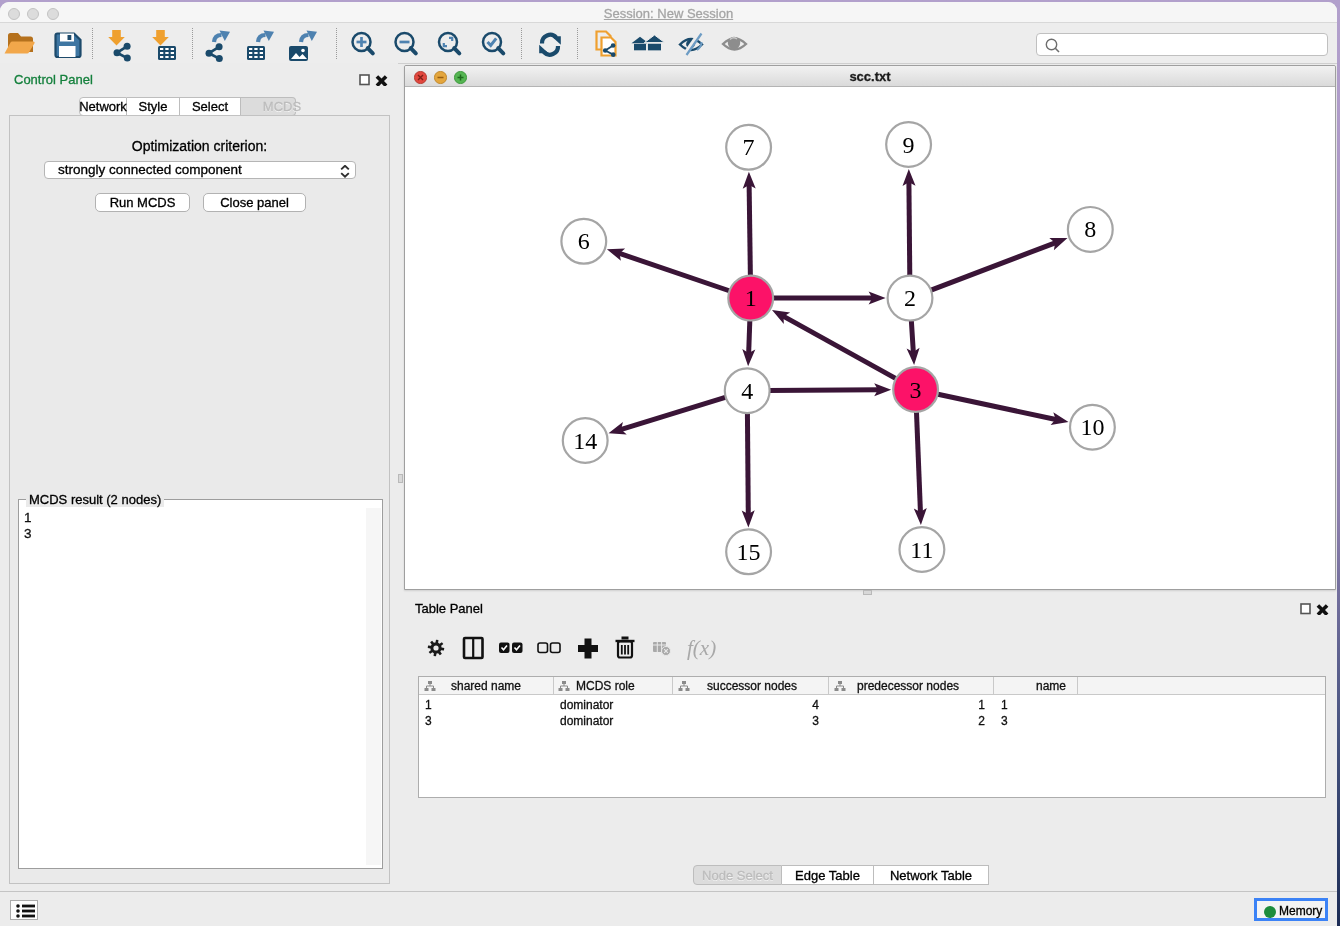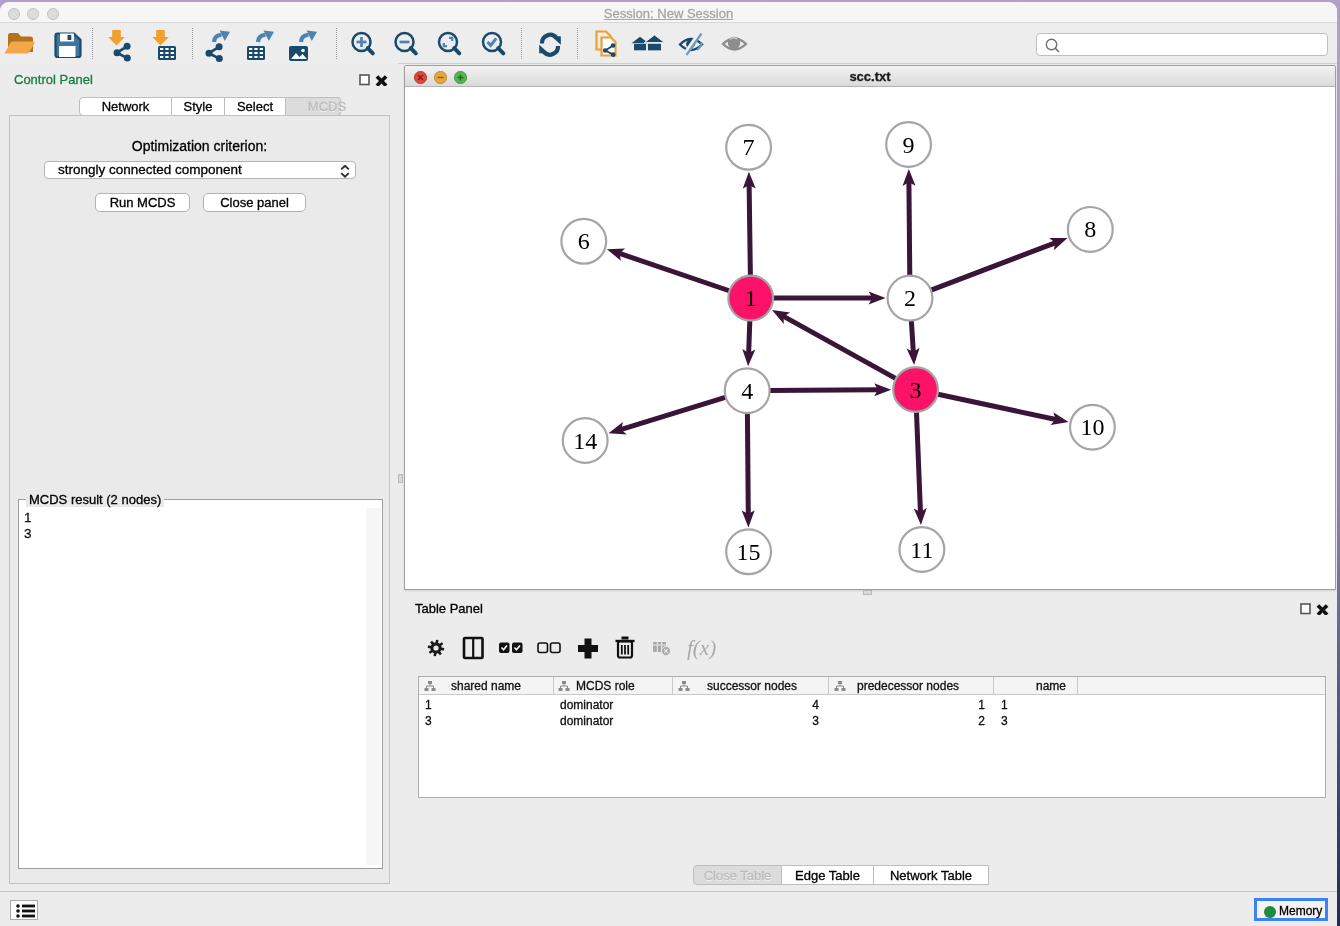--- a/index.html
+++ b/index.html
@@ -201,21 +201,21 @@
       </div>
   </div>
 
   <div id="cpanel">
     <div id="cp-title">Control Panel</div>
     <svg class="winbtn" style="left:359px;top:11px" width="30" height="12" viewBox="0 0 30 12">
 <rect x="1" y="1" width="9" height="9.5" fill="#fff" stroke="#555" stroke-width="1.6"></rect>
 <path d="M19.2,1.2 l3.3,3.4 l3.3,-3.4 l2.6,2.6 l-3.4,3.3 l3.4,3.3 l-2.6,2.6 l-3.3,-3.4 l-3.3,3.4 l-2.6,-2.6 l3.4,-3.3 l-3.4,-3.3 z" fill="#111"></path>
 </svg>
     <div class="tabrow" style="left:79px; top:34px; height:19px;">
-      <div class="tab first" style="width:93px;">Network</div>
+      <div class="tab first" style="width:48px;">Network</div>
       <div class="tab" style="width:53px;">Style</div>
       <div class="tab" style="width:61px;">Select</div>
       <div class="tab sel last" style="width:55px;padding-left:28px;">MCDS</div>
     </div>
     <div id="cp-inner">
       <div id="opt-select">strongly connected component
         <svg width="10" height="13" viewBox="0 0 10 13" style="position:absolute;right:5px;top:3px">
         <path d="M1.2,4.4 L5,0.8 L8.8,4.4 M1.2,8.1 L5,11.7 L8.8,8.1" fill="none" stroke="#2e2e2e" stroke-width="1.9"></path>
           </svg>
       </div>
@@ -396,21 +396,21 @@
       <div class="trow" style="left:340px; top:21px; width:60px; text-align:right;">4</div>
       <div class="trow" style="left:500px; top:21px; width:66px; text-align:right;">1</div>
       <div class="trow" style="left:582px; top:21px;">1</div>
       <div class="trow" style="left:6px; top:37px;">3</div>
       <div class="trow" style="left:141px; top:37px;">dominator</div>
       <div class="trow" style="left:340px; top:37px; width:60px; text-align:right;">3</div>
       <div class="trow" style="left:500px; top:37px; width:66px; text-align:right;">2</div>
       <div class="trow" style="left:582px; top:37px;">3</div>
     </div>
     <div class="tabrow" id="tp-tabs" style="left:294px; top:268px; height:20px;">
-      <div class="tab sel first" style="width:89px;">Close Table</div>
+      <div class="tab sel first" style="width:89px;">Node Select</div>
       <div class="tab" style="width:92px;">Edge Table</div>
       <div class="tab" style="width:115px;">Network Table</div>
       <div class="tab last" style="width:60px;margin-top:30px;">Motifs</div>
     </div>
   </div>
 
   <div class="split-v"></div>
   <div class="split-h"></div>
   <div id="statusbar">
     <div id="mini-btn">

